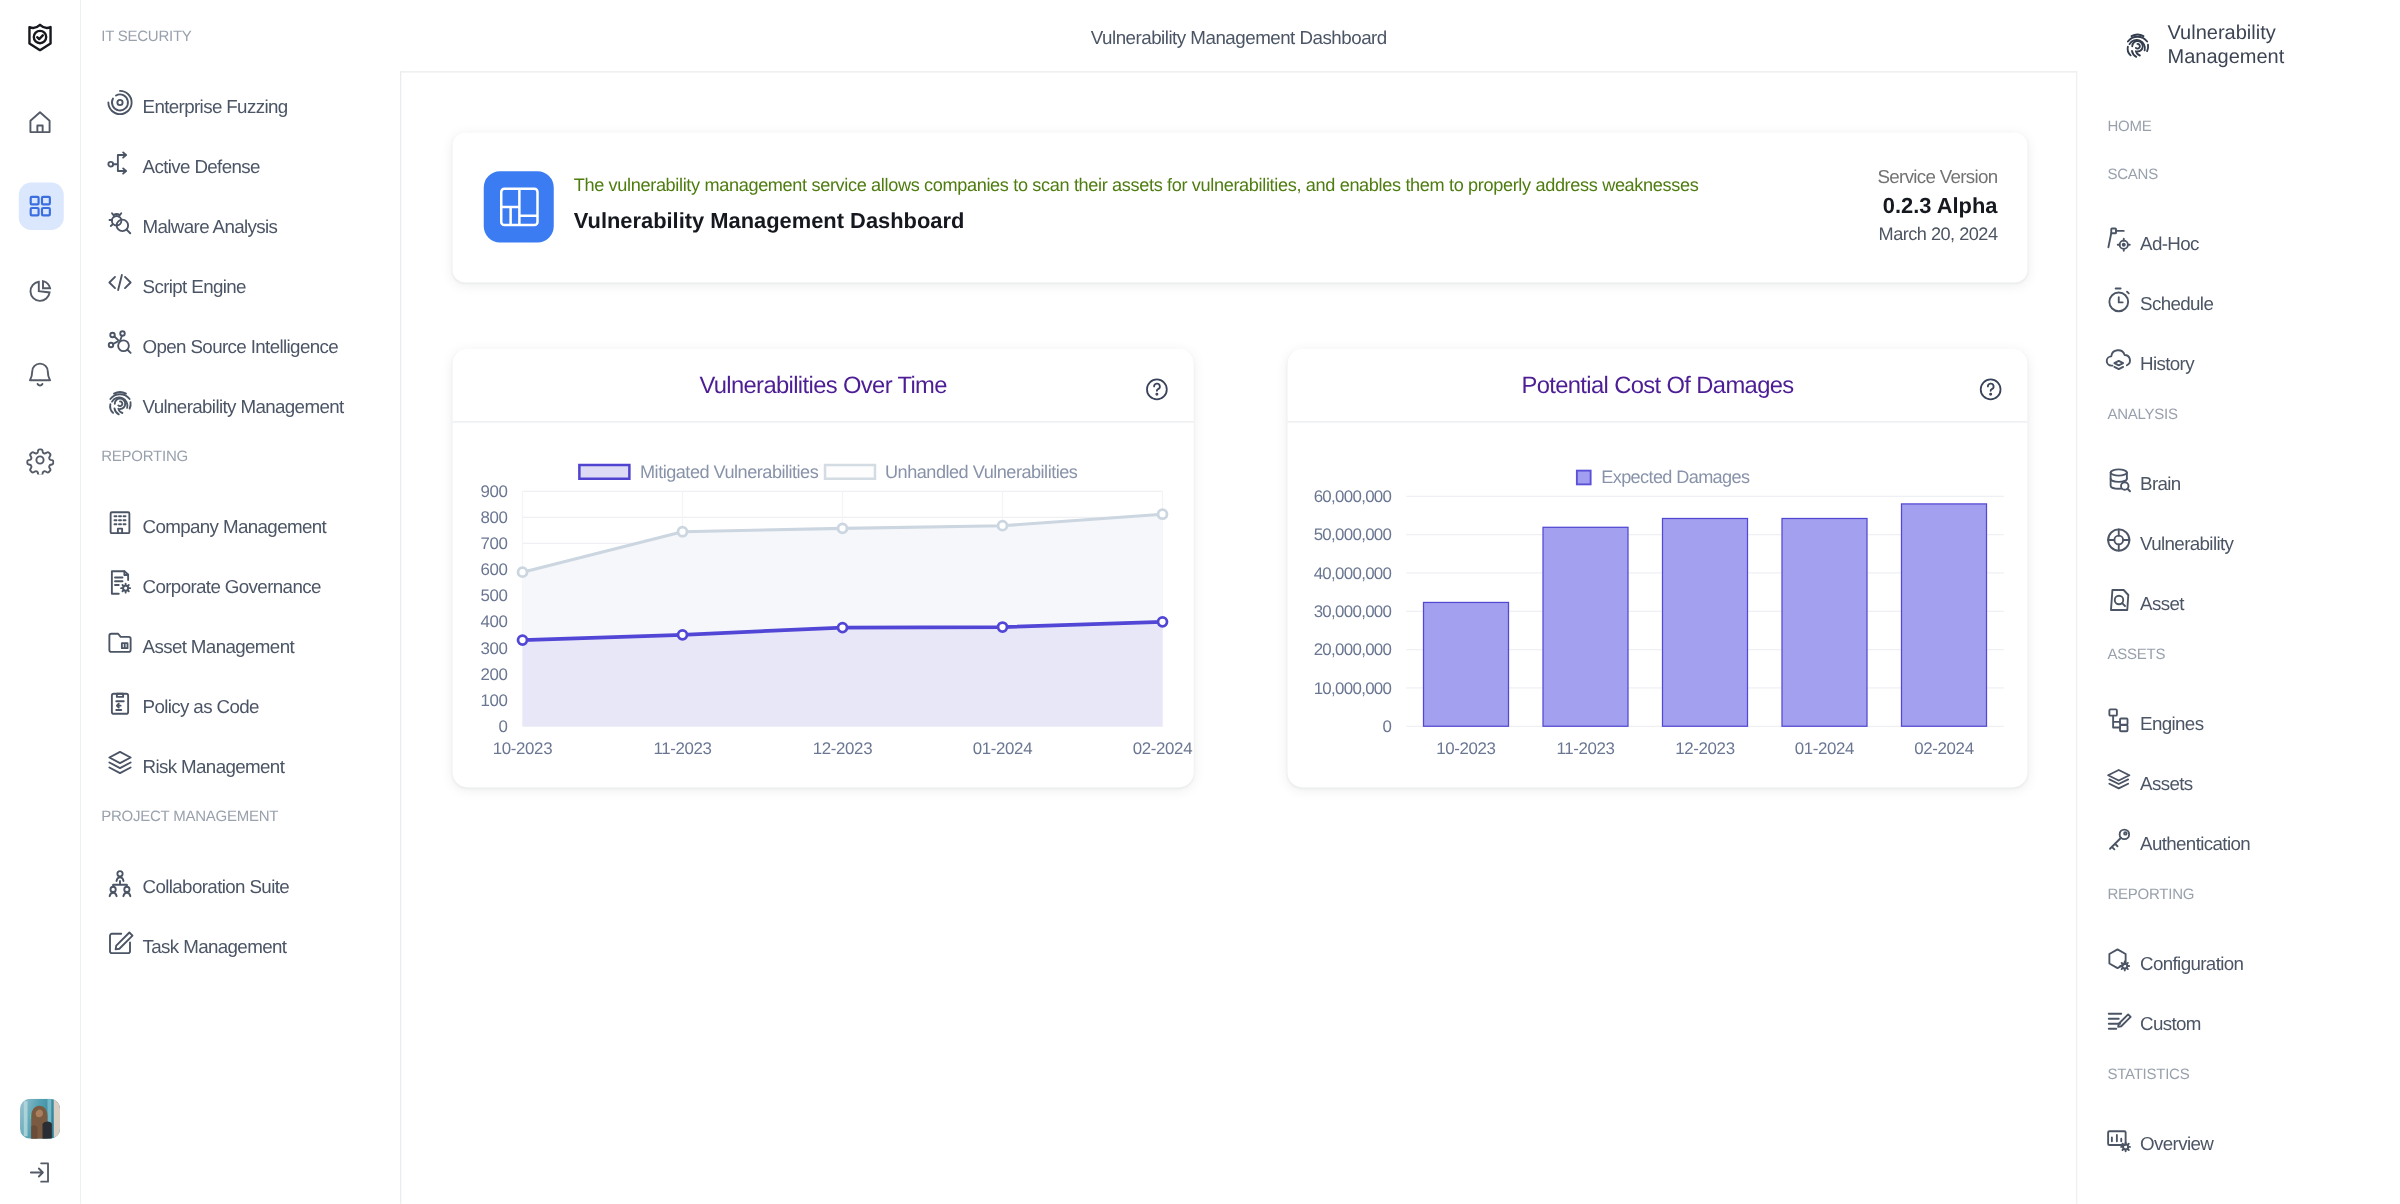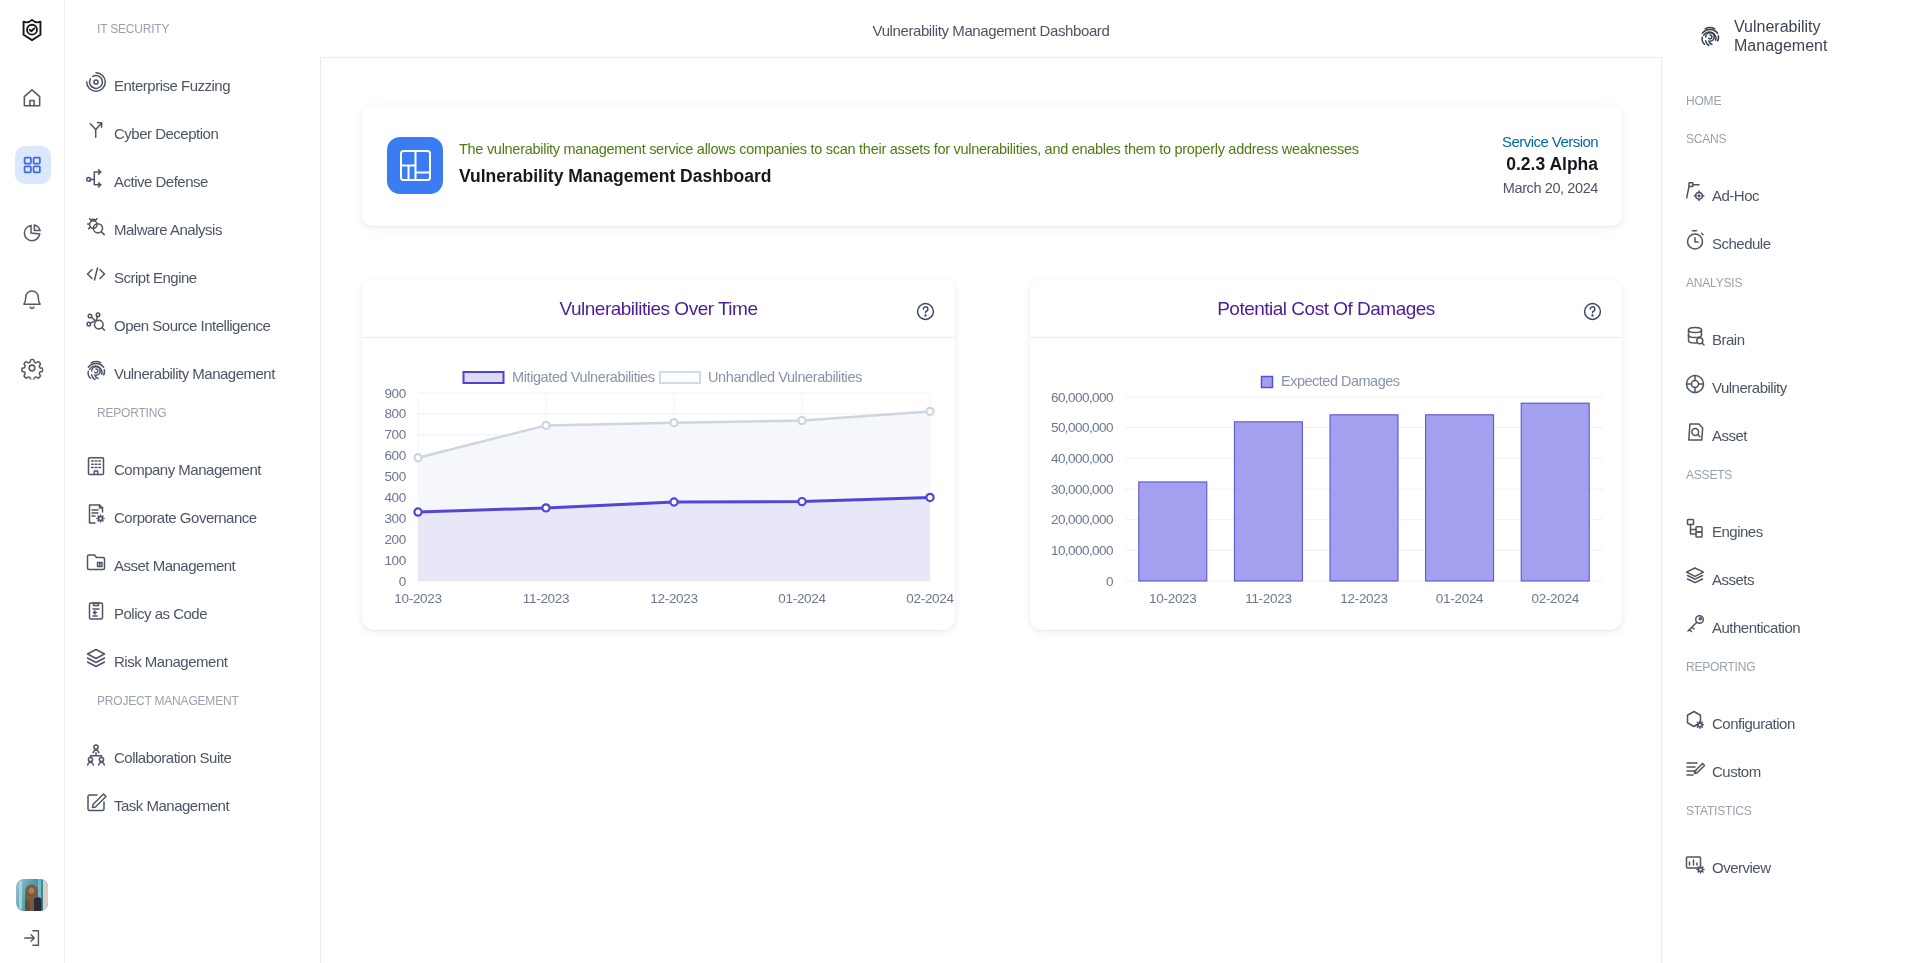--- a/index.html
+++ b/index.html
@@ -4,34 +4,34 @@
 <style>
 * { margin:0; padding:0; box-sizing:border-box; }
 html,body { width:1920px; height:963px; background:#fff; font-family:"Liberation Sans",sans-serif; overflow:hidden; }
 svg { display:block; }
 
 #rail { position:absolute; left:0; top:0; width:65px; height:963px; border-right:1px solid #eef0f2; background:#fff; }
 .railic { position:absolute; left:50%; transform:translate(-50%,-50%); }
 #railactive { position:absolute; left:15px; top:146px; width:36px; height:38px; background:#dbe7fd; border-radius:10px; }
 
 #lmenu { position:absolute; left:65px; top:0; width:255px; height:963px; background:#fff; }
-.mh { margin:24px 0 10px 32px; height:14px; line-height:14px; font-size:12px; color:#99a1ad; letter-spacing:-0.2px; }
+.mh { margin:24px 0 10px 16px; height:14px; line-height:14px; font-size:12px; color:#99a1ad; letter-spacing:-0.2px; }
 .mh:first-child { margin-top:22px; }
 .mi { height:48px; display:flex; align-items:flex-end; padding-left:19px; color:#4b5565; font-size:15px; letter-spacing:-0.5px; }
 .mi svg { margin-right:6px; flex:none; }
 
 #toptitle { position:absolute; left:320px; top:22px; width:1342px; text-align:center; font-size:15px; letter-spacing:-0.4px; color:#4b5565; }
 
 #main { position:absolute; left:320px; top:57px; width:1342px; height:906px; border:1px solid #e9ebee; border-bottom:none; background:#fff; }
 
 #infocard { position:absolute; left:41px; top:48px; width:1260px; height:120px; background:#fff; border-radius:10px; box-shadow:0 1px 2px rgba(16,24,40,.05), 0 2px 10px rgba(16,24,40,.07); }
 #infoicon { position:absolute; left:25px; top:31px; width:56px; height:57px; background:#3b7cf3; border-radius:13px; }
 #infodesc { position:absolute; left:97px; top:35px; font-size:14.5px; letter-spacing:-0.28px; color:#4d7c0f; }
 #infotitle { position:absolute; left:97px; top:60px; font-size:17.5px; font-weight:bold; color:#15181e; }
-#svlabel { position:absolute; right:24px; top:27px; font-size:15px; letter-spacing:-0.55px; color:#0369a1; text-align:right; }
+#svlabel { position:absolute; right:24px; top:27px; font-size:15px; letter-spacing:-0.55px; color:#737373; text-align:right; }
 #svver { position:absolute; right:24px; top:48px; font-size:17.5px; font-weight:bold; color:#15181e; text-align:right; }
 #svdate { position:absolute; right:24px; top:74px; font-size:14.5px; letter-spacing:-0.4px; color:#4d5562; text-align:center; }
 
 .card { position:absolute; top:221px; height:351px; background:#fff; border-radius:12px; box-shadow:0 1px 2px rgba(16,24,40,.05), 0 2px 10px rgba(16,24,40,.07); }
 #card1 { left:41px; width:593px; }
 #card2 { left:709px; width:592px; }
 .ctitle { position:absolute; top:0; left:0; right:0; height:59px; border-bottom:1px solid #e9ebee; text-align:center; line-height:59px; font-size:19px; letter-spacing:-0.5px; color:#4c1d95; }
 .chelp { position:absolute; top:23px; right:20px; }
 
 #rbar { position:absolute; left:1662px; top:0; width:258px; height:963px; background:#fff; }
@@ -118,25 +118,20 @@
   </div>
 </div>
 
 <div id="lmenu">
   <div class="mh">IT SECURITY</div>
   <div class="mi"><svg width="24" height="24" viewBox="0 0 24 24" fill="none" stroke="#4b5565" stroke-width="1.5" stroke-linecap="round">
         <circle cx="12" cy="12" r="2.1"></circle>
         <path d="M8.8 6.4 a6.4 6.4 0 1 1 -2.4 2.4"></path>
         <path d="M12 2.7 a9.3 9.3 0 1 1 -9.3 9.3"></path>
       </svg>Enterprise Fuzzing</div>
-  <div class="mi"><svg width="24" height="24" viewBox="0 0 24 24" fill="none" stroke="#4b5565" stroke-width="1.5" stroke-linecap="round" stroke-linejoin="round">
-        <path d="M6.3 5.8 L11.7 11.5 V19.3"></path>
-        <path d="M11.7 11.5 L17.5 5.2"></path>
-        <path d="M13.5 4.6 L17.8 4.9 L17.5 9.2"></path>
-      </svg>Cyber Deception</div>
   <div class="mi"><svg width="24" height="24" viewBox="0 0 24 24" fill="none" stroke="#4b5565" stroke-width="1.5" stroke-linecap="round" stroke-linejoin="round">
         <circle cx="4.6" cy="13.4" r="1.9"></circle>
         <path d="M6.5 13.4 H10.3 M10.3 6 V18.8 M10.3 6 H16.6 M10.3 18.8 H16.6"></path>
         <path d="M14.5 3.9 L16.8 6 L14.5 8.1 M14.5 16.7 L16.8 18.8 L14.5 20.9"></path>
       </svg>Active Defense</div>
   <div class="mi"><svg width="24" height="24" viewBox="0 0 24 24" fill="none" stroke="#4b5565" stroke-width="1.5" stroke-linecap="round" stroke-linejoin="round">
         <circle cx="9.3" cy="10.6" r="3.8"></circle>
         <path d="M7.6 7.2 L5.6 4.6 M11 7.2 L13 4.6 M5.6 10 H3.6 M6.3 13.4 L4.6 14.8 M7 5.9 A4.6 4.6 0 0 1 11.6 5.9"></path>
         <circle cx="13.9" cy="14.3" r="4.6"></circle>
         <path d="M17.3 17.7 L20.2 20.6"></path>
@@ -347,20 +342,25 @@
           <path d="M9.8 4.7 H16"></path>
           <path d="M6 6.6 L3.7 17.8"></path>
           <circle cx="16" cy="15.8" r="3.3"></circle>
           <circle cx="16" cy="15.8" r="0.85" fill="#4b5565"></circle>
           <path d="M16 11 v1.5 M16 19.1 v1.5 M11.2 15.8 h1.5 M19.3 15.8 h1.5"></path>
         </svg>Ad-Hoc</div>
     <div class="mi"><svg width="24" height="24" viewBox="0 0 24 24" fill="none" stroke="#4b5565" stroke-width="1.5" stroke-linecap="round" stroke-linejoin="round">
           <circle cx="12" cy="13.5" r="7.5"></circle>
           <path d="M12 9.8 V13.9 H15.1 M9.5 2.8 h4 M18.6 5.3 L20 6.7"></path>
         </svg>Schedule</div>
+    <div class="mi"><svg width="24" height="24" viewBox="0 0 24 24" fill="none" stroke="#4b5565" stroke-width="1.5" stroke-linecap="round" stroke-linejoin="round">
+          <path d="M7 16.5 H6.2 A3.7 3.7 0 0 1 6 9.1 A5.5 5.5 0 0 1 16.7 8 A4.3 4.3 0 0 1 18.5 16.2"></path>
+          <path d="M8.5 14.5 L12 12.7 L15.5 14.5 L12 16.3 Z"></path>
+          <path d="M8.5 17.5 L12 19.3 L15.5 17.5"></path>
+        </svg>History</div>
     <div class="mh">ANALYSIS</div>
     <div class="mi"><svg width="24" height="24" viewBox="0 0 24 24" fill="none" stroke="#4b5565" stroke-width="1.5" stroke-linecap="round" stroke-linejoin="round">
           <path d="M18.5 6 V11 M5.5 6 V16.5 C5.5 17.9 8.4 19 12 19 C12.7 19 13.4 18.96 14 18.88"></path>
           <ellipse cx="12" cy="6" rx="6.5" ry="2.5"></ellipse>
           <path d="M18.5 11 C18.5 12.4 15.6 13.5 12 13.5 C8.4 13.5 5.5 12.4 5.5 11"></path>
           <circle cx="16.8" cy="16.8" r="3"></circle>
           <path d="M19 19 L21 21"></path>
         </svg>Brain</div>
     <div class="mi"><svg width="24" height="24" viewBox="0 0 24 24" fill="none" stroke="#4b5565" stroke-width="1.5" stroke-linecap="round">
           <circle cx="12" cy="12" r="8.5"></circle>

